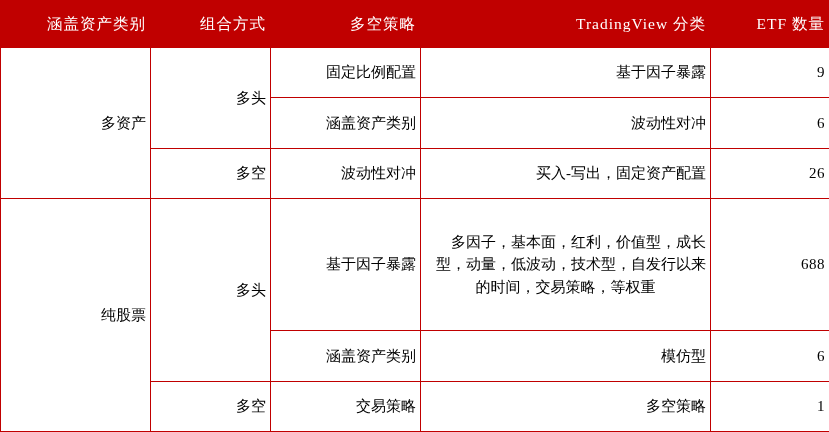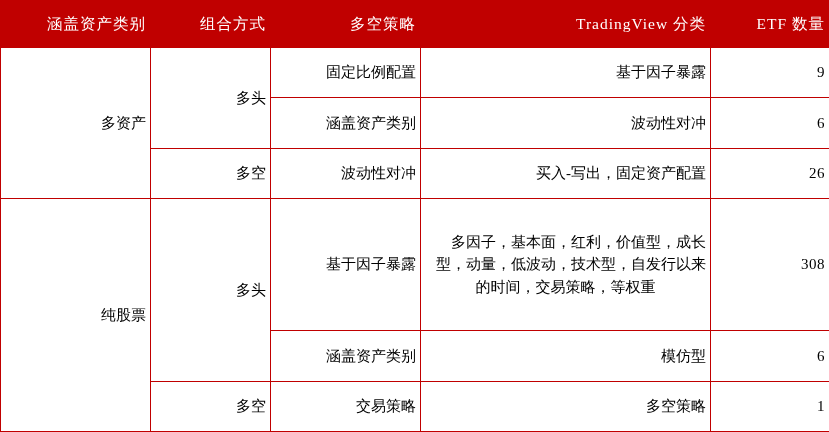--- a/index.html
+++ b/index.html
@@ -90,21 +90,21 @@
       <td>波动性对冲</td>
       <td>买入-写出，固定资产配置</td>
       <td class="num">26</td>
     </tr>
 
     <tr>
       <td rowspan="3">纯股票</td>
       <td rowspan="2">多头</td>
       <td>基于因子暴露</td>
       <td class="cell-multiline">多因子，基本面，红利，价值型，成长型，动量，低波动，技术型，自发行以来的时间，交易策略，等权重</td>
-      <td class="num">308</td>
+      <td class="num">688</td>
     </tr>
     <tr>
       <td>涵盖资产类别</td>
       <td>模仿型</td>
       <td class="num">6</td>
     </tr>
     <tr>
       <td>多空</td>
       <td>交易策略</td>
       <td>多空策略</td>

